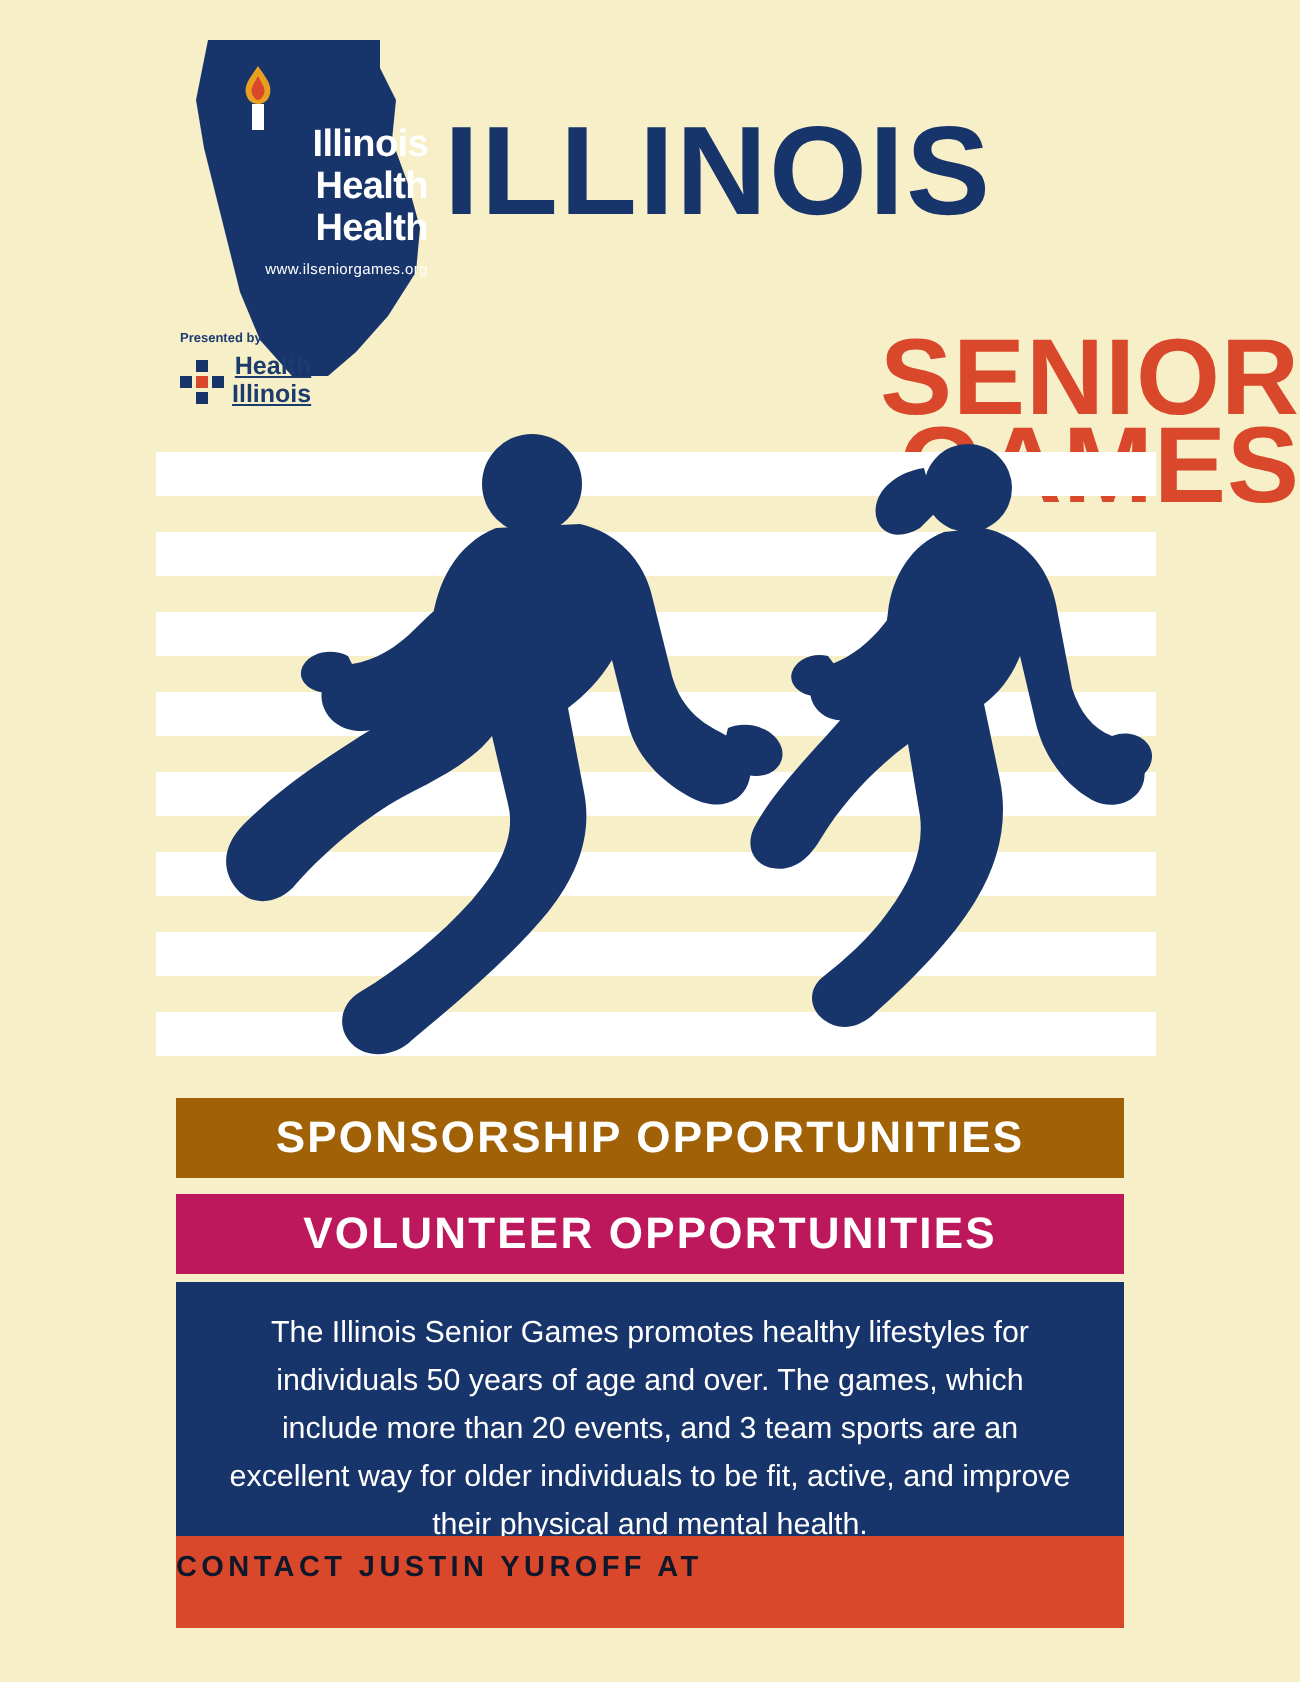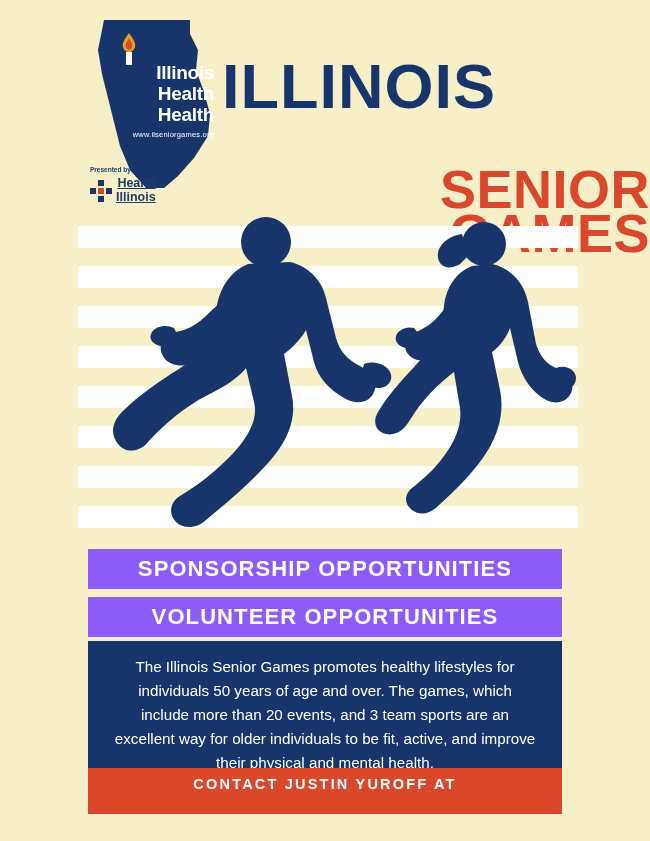--- a/index.html
+++ b/index.html
@@ -172,26 +172,26 @@
     display: flex;
     align-items: center;
     justify-content: center;
     color: #ffffff;
     font-size: 22px;
     font-weight: bold;
     letter-spacing: 1.1px;
   }
   .banner-sponsor {
     top: 549px;
-    background: #8b5cf6;
+    background: #a16207;
     align-items: center;
   }
   .banner-volunteer {
     top: 597px;
-    background: #8b5cf6;
+    background: #be185d;
   }
 
   
   .blurb {
     position: absolute;
     left: 88px;
     top: 641px;
     width: 474px;
     height: 154px;
     background: #17356b;
@@ -204,24 +204,23 @@
   }
 
   
   .contact {
     position: absolute;
     left: 88px;
     top: 768px;
     width: 474px;
     height: 46px;
     background: #d9482b;
-    color: #ffffff;
+    color: #0f172a;
     box-sizing: border-box;
     padding-top: 7px;
-    text-align: center;
     font-size: 14.5px;
     font-weight: bold;
     letter-spacing: 2.2px;
     line-height: 18px;
   }
 </style>
 </head>
 <body>
 
 <div class="poster">

